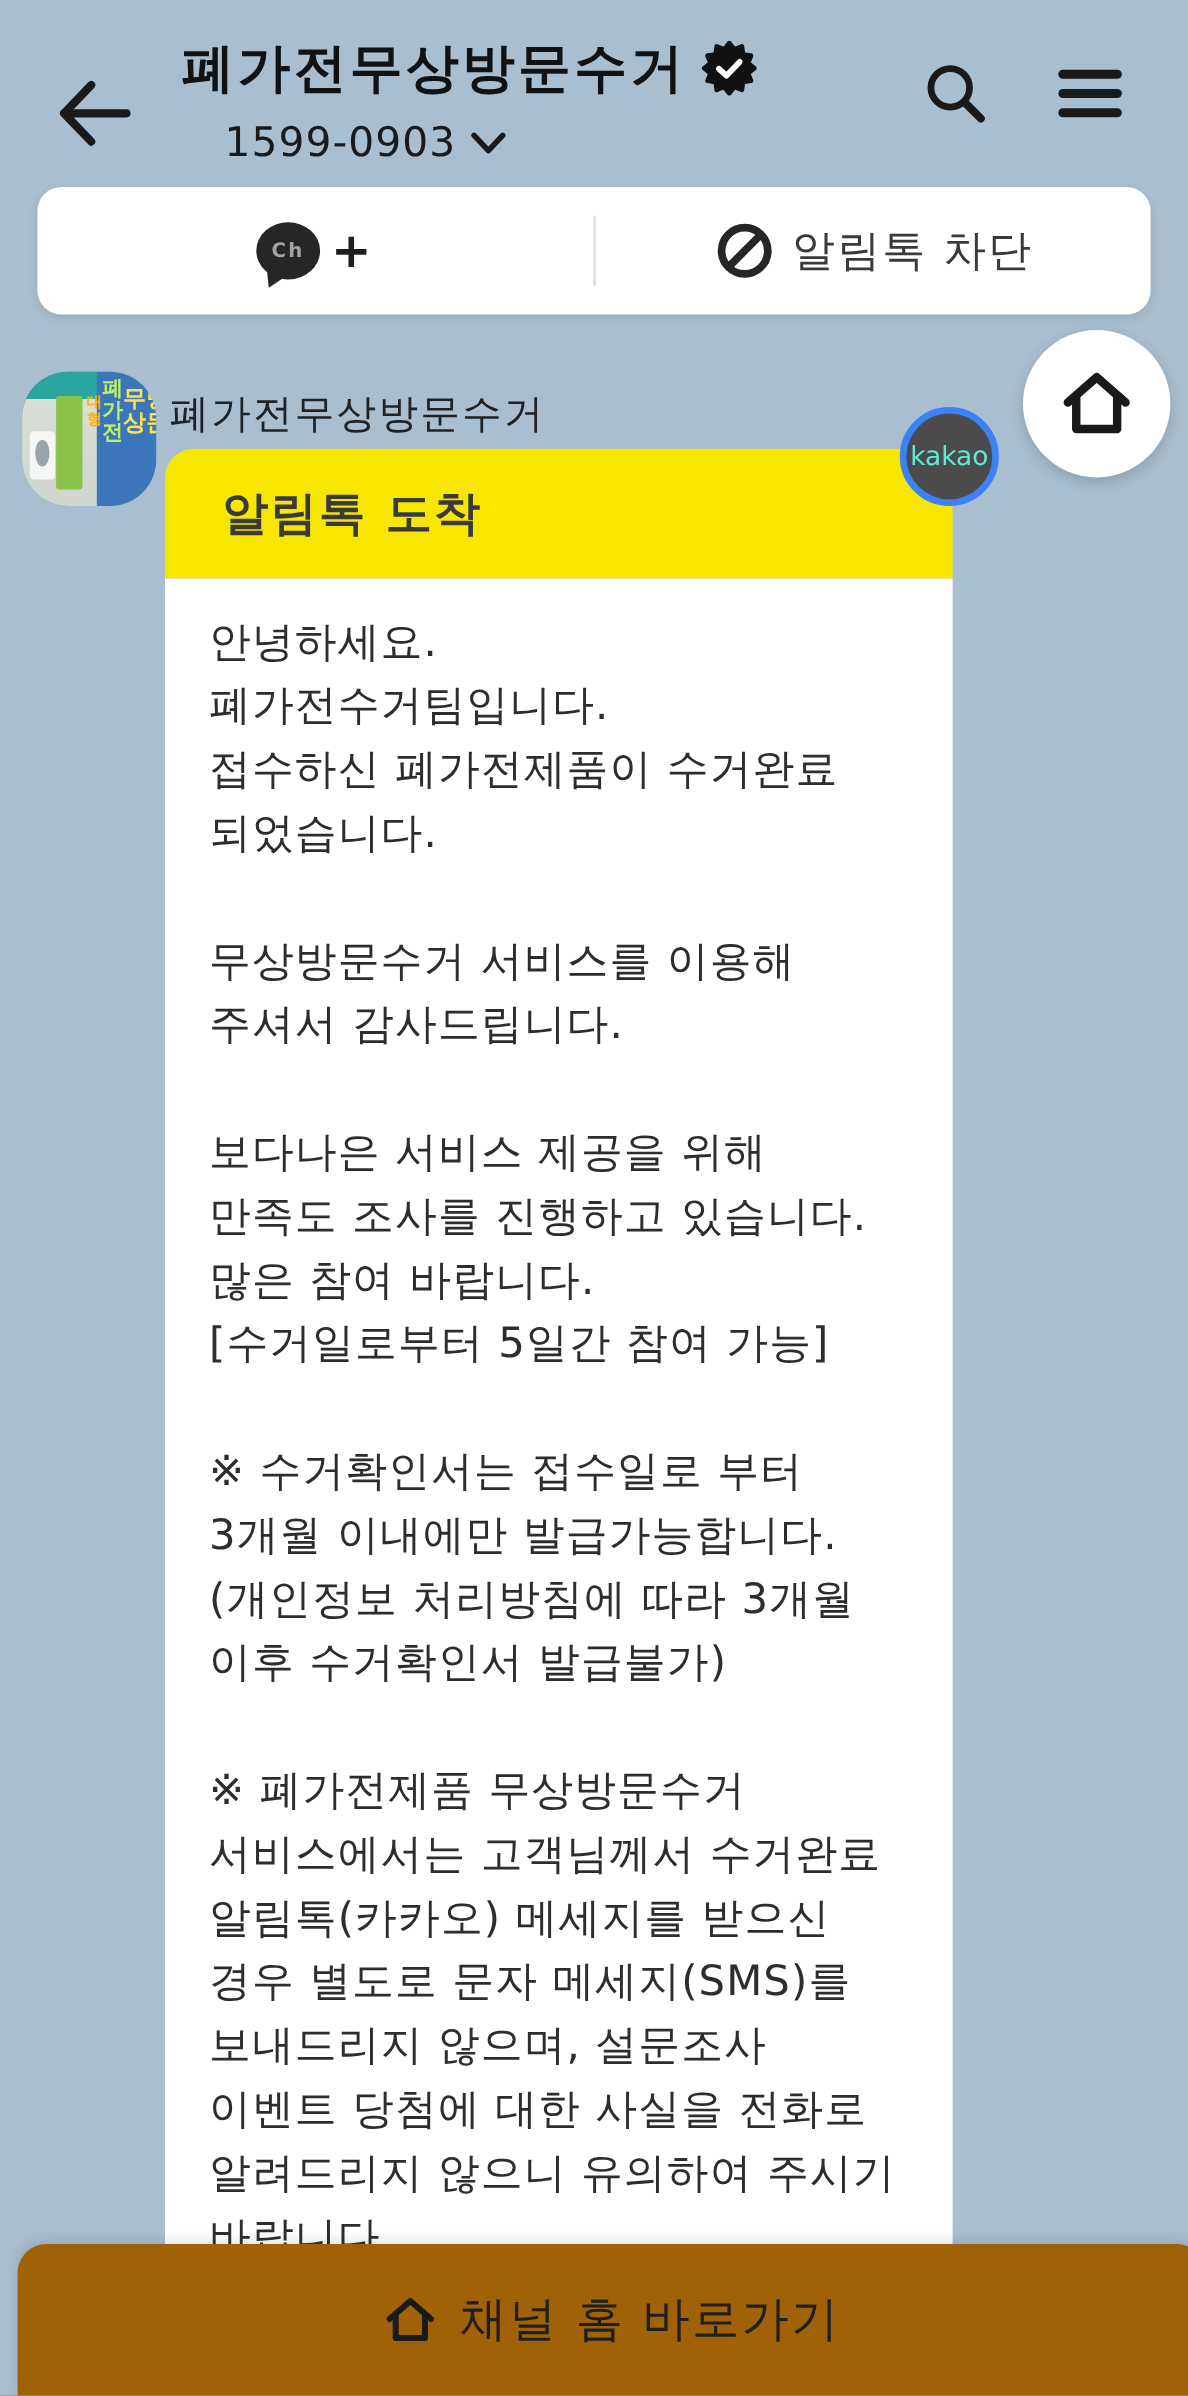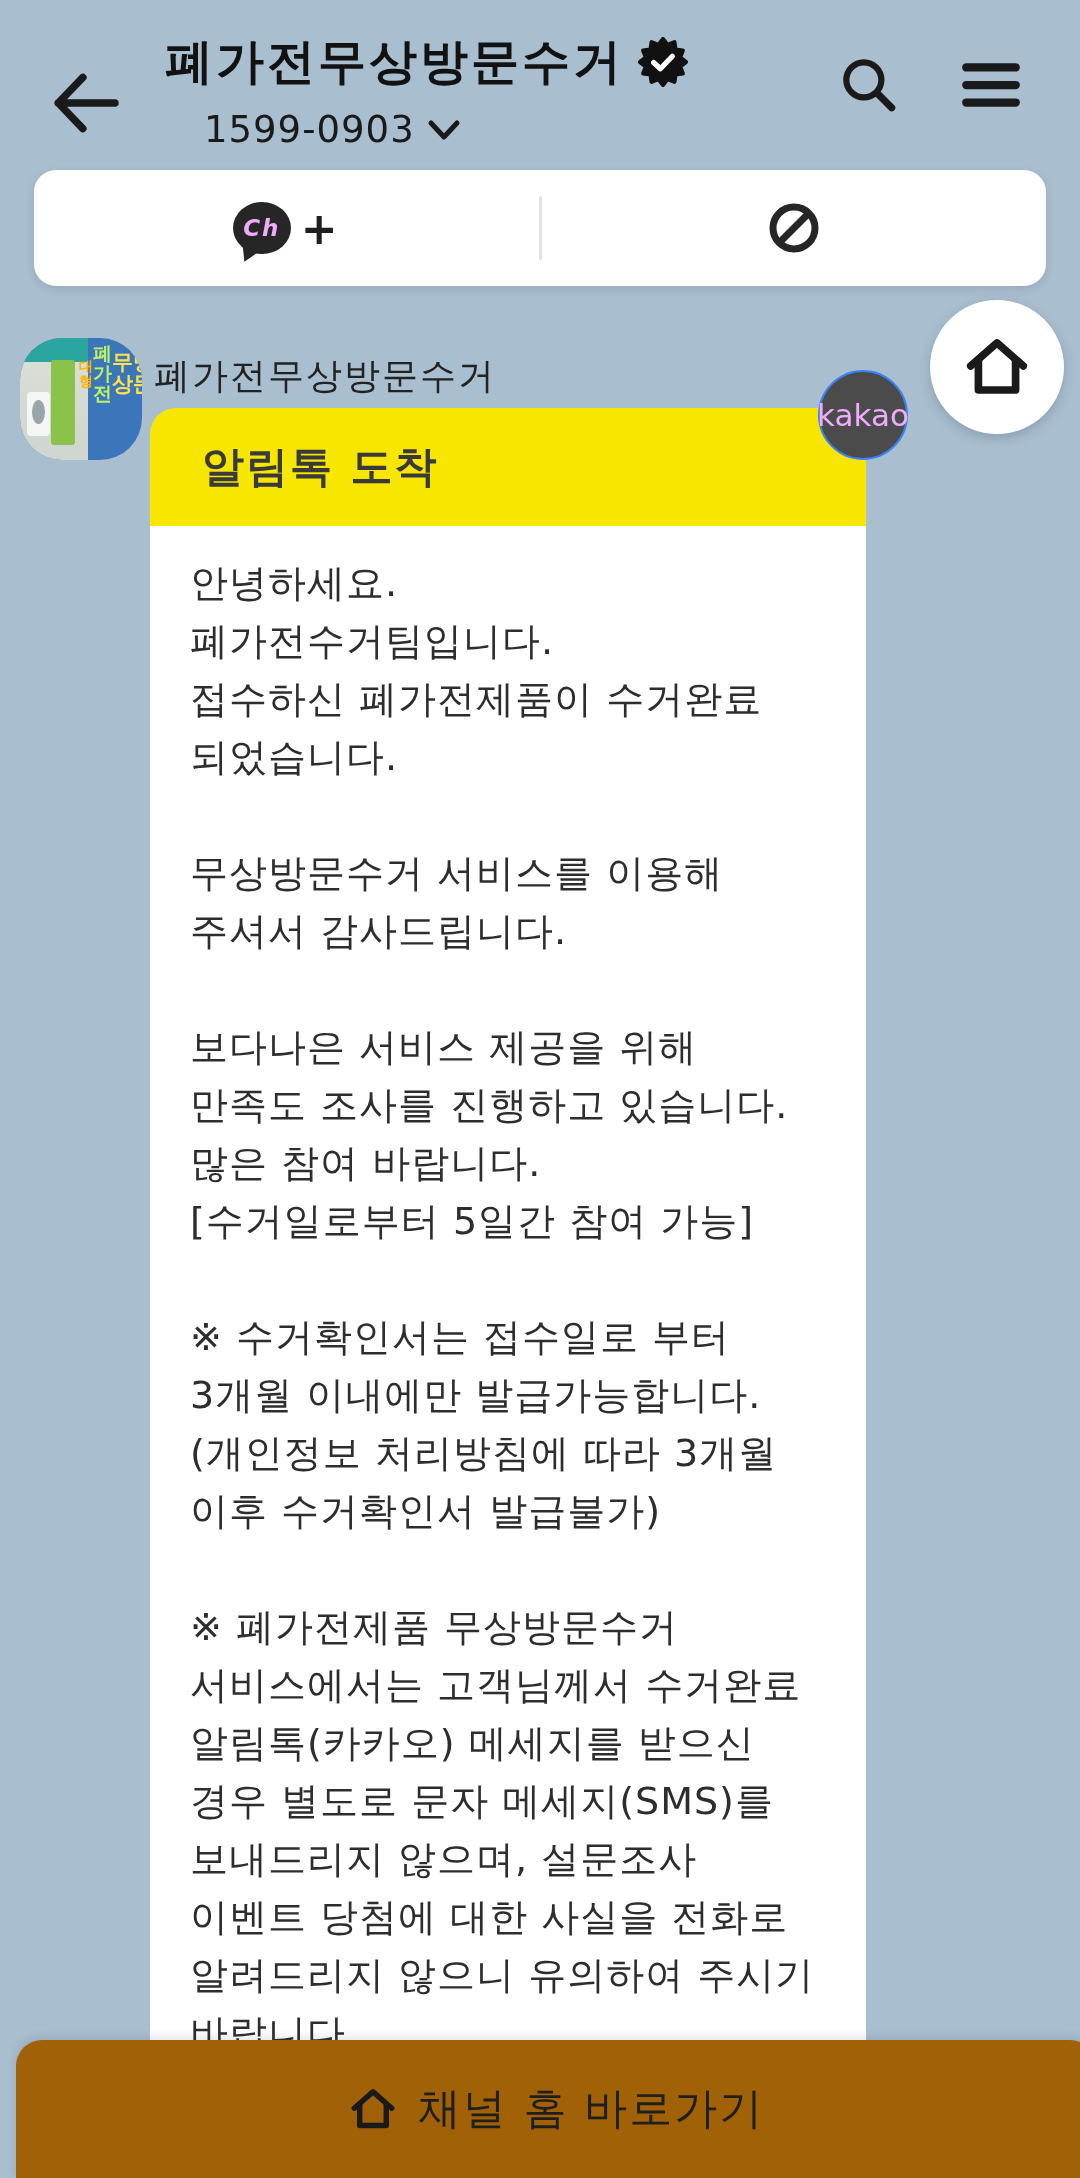--- a/index.html
+++ b/index.html
@@ -45,21 +45,21 @@
     border-radius:50% 50% 50% 50%;
     display:flex; align-items:center; justify-content:center;
   }
   .ch-bubble::after {
     content:""; position:absolute; left:6px; bottom:-9px;
     width:0; height:0;
     border-left:8px solid transparent; border-right:14px solid transparent;
     border-top:18px solid #262626;
     transform:rotate(18deg);
   }
-  .ch-text { color:#f0abfc; font-size:23px; font-weight:bold;font-style:italic; }
+  .ch-text { color:#a3a3a3; font-size:18px; font-weight:bold; }
   .plus-sign { font-size:44px; font-weight:bold; color:#1e1e1e; margin-left:-4px; }
   .block-icon { width:58px; height:58px; }
 
   
   .avatar {
     position:absolute; left:20px; top:338px; width:122px; height:122px;
     border-radius:42px; overflow:hidden; background:#3c76ba; cursor:pointer;
   }
   .avatar-photo { position:absolute; left:0; top:0; width:56%; height:100%;
     background:linear-gradient(180deg,#2ba5a0 0%,#2ba5a0 20%,#d9ded6 20%,#cfd6cf 100%); }
@@ -84,23 +84,23 @@
     font-size:42px; font-weight:bold; color:#3a3a3a; letter-spacing:2px;
   }
   .bubble-body {
     background:#ffffff; padding:28px 40px 70px;
     font-size:38px; line-height:58px; color:#2d2d2d; letter-spacing:1px;
     white-space:pre; overflow:hidden;
   }
 
   .kakao-badge {
     position:absolute; left:818px; top:370px; width:90px; height:90px;
-    border-radius:50%; background:#4b4b4b; border:2px solid #3b82f6;
+    border-radius:50%; background:#4b4b4b; border:6px solid #3b82f6;
     display:flex; align-items:center; justify-content:center;
-    color:#f0abfc; font-size:31px; z-index:5;
+    color:#5eead4; font-size:24px; z-index:5;
   }
 
   .home-fab {
     position:absolute; left:930px; top:300px; width:134px; height:134px;
     background:#ffffff; border-radius:50%;
     box-shadow:0 4px 12px rgba(30,50,70,.22);
     display:flex; align-items:center; justify-content:center;
     z-index:6; cursor:pointer;
   }
 
@@ -161,20 +161,21 @@
         <span class="ch-text">Ch</span>
       </span>
       <span class="plus-sign">+</span>
     </div>
     <div class="v-divider"></div>
     <div class="action-btn">
       <svg class="block-icon" viewBox="0 0 58 58">
         <circle cx="29" cy="29" r="21" fill="none" stroke="#262626" stroke-width="7"></circle>
         <line x1="15" y1="43" x2="43" y2="15" stroke="#262626" stroke-width="7"></line>
       </svg>
+      <span>알림톡 차단</span>
     </div>
   </div>
 
   <div class="avatar">
     <div class="avatar-photo">
       <div class="door"></div>
       <div class="washer"></div>
     </div>
     <div class="avatar-texts">
       <span class="av-l0">대형</span>

